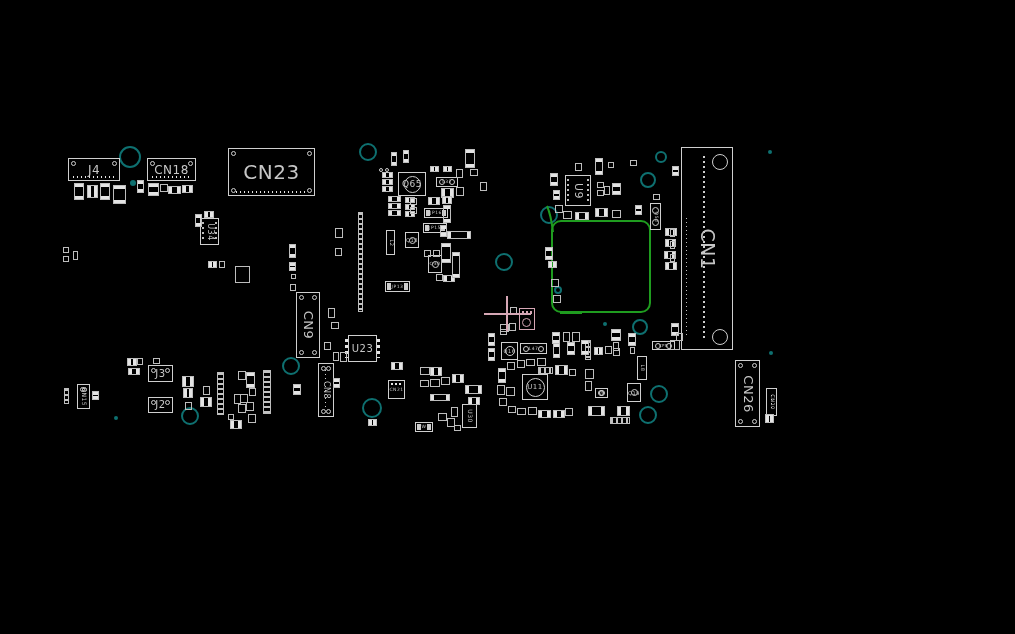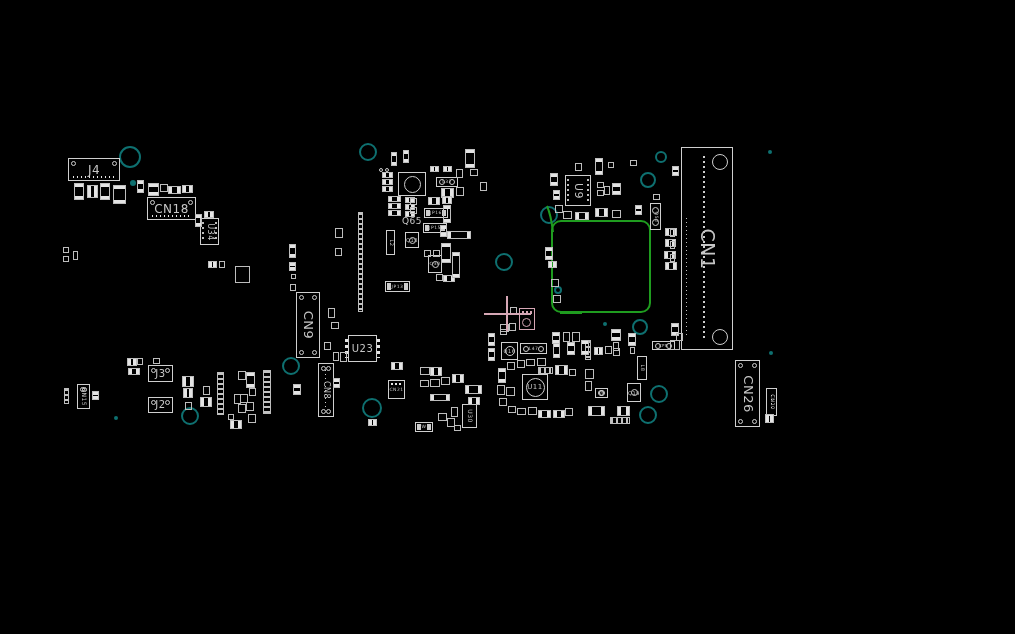--- a/index.html
+++ b/index.html
@@ -53,25 +53,33 @@
       <rect x="14" y="26" width="98" height="91" rx="9" fill="none" stroke="#1f9c1f" stroke-width="2"></rect>
       <path d="M 15 37 Q 13 20 9 11" fill="none" stroke="#1f9c1f" stroke-width="2"></path>
       <path d="M 22 118 h 22" fill="none" stroke="#1f9c1f" stroke-width="2"></path>
     </svg>
     <div class="comp" style="left: 68px; top: 158px; width: 52px; height: 23px;">
       <div class="cc" style="left: 2px; top: 2px; width: 5px; height: 5px; border: 1px solid rgb(207, 207, 207);"></div>
       <div class="cc" style="left: 43px; top: 2px; width: 5px; height: 5px; border: 1px solid rgb(207, 207, 207);"></div>
       <div style="position: absolute; left: 8%; right: 8%; bottom: 2px; height: 2px; background: repeating-linear-gradient(90deg, rgb(228, 228, 228) 0px, rgb(228, 228, 228) 1.5px, transparent 1.5px, transparent 4px);"></div>
       <div class="lbl" style="font-size: 12px;">J4</div>
     </div>
-    <div class="comp" style="left: 147px; top: 158px; width: 49px; height: 23px; margin-top: 39px;">
+    <div class="comp" style="left: 147px; top: 158px; width: 49px; height: 23px;">
       <div class="cc" style="left: 2px; top: 2px; width: 5px; height: 5px; border: 1px solid rgb(207, 207, 207);"></div>
       <div class="cc" style="left: 40px; top: 2px; width: 5px; height: 5px; border: 1px solid rgb(207, 207, 207);"></div>
       <div style="position: absolute; left: 8%; right: 8%; bottom: 2px; height: 2px; background: repeating-linear-gradient(90deg, rgb(228, 228, 228) 0px, rgb(228, 228, 228) 1.5px, transparent 1.5px, transparent 4px);"></div>
       <div class="lbl" style="font-size: 12px;">CN18</div>
+    </div>
+    <div class="comp" style="left: 228px; top: 148px; width: 87px; height: 48px;">
+      <div class="cc" style="left: 2px; top: 2px; width: 5px; height: 5px; border: 1px solid rgb(207, 207, 207);"></div>
+      <div class="cc" style="left: 78px; top: 2px; width: 5px; height: 5px; border: 1px solid rgb(207, 207, 207);"></div>
+      <div class="cc" style="left: 2px; top: 39px; width: 5px; height: 5px; border: 1px solid rgb(207, 207, 207);"></div>
+      <div class="cc" style="left: 78px; top: 39px; width: 5px; height: 5px; border: 1px solid rgb(207, 207, 207);"></div>
+      <div style="position: absolute; left: 8%; right: 8%; bottom: 2px; height: 2px; background: repeating-linear-gradient(90deg, rgb(228, 228, 228) 0px, rgb(228, 228, 228) 1.5px, transparent 1.5px, transparent 4px);"></div>
+      <div class="lbl" style="font-size: 20px;">CN23</div>
     </div>
     <div class="comp" style="left: 681px; top: 147px; width: 52px; height: 203px;">
       <div class="cc" style="left: 30px; top: 6px; width: 16px; height: 16px; border: 1.5px solid rgb(207, 207, 207);"></div>
       <div class="cc" style="left: 30px; top: 181px; width: 16px; height: 16px; border: 1.5px solid rgb(207, 207, 207);"></div>
       <div style="position: absolute; left: 42%; top: 8px; bottom: 8px; width: 1.5px; background: repeating-linear-gradient(rgb(207, 207, 207) 0px, rgb(207, 207, 207) 2px, transparent 2px, transparent 5px);"></div>
       <div style="position: absolute; left: 4px; top: 70px; bottom: 12px; width: 1px; background: repeating-linear-gradient(rgb(189, 189, 189) 0px, rgb(189, 189, 189) 1.5px, transparent 1.5px, transparent 4px);"></div>
       <div class="lbl rot" style="font-size: 19px;">CN1</div>
     </div>
     <div class="comp" style="left: 296px; top: 292px; width: 24px; height: 66px;">
       <div class="cc" style="left: 2px; top: 2px; width: 5px; height: 5px; border: 1px solid rgb(207, 207, 207);"></div>
@@ -125,21 +133,21 @@
     </div>
     <div class="comp" style="left: 522px; top: 374px; width: 26px; height: 26px;">
       <div class="cc" style="left: 2.5px; top: 2.5px; width: 19px; height: 19px; border: 1px solid rgb(207, 207, 207);"></div>
       <div class="lbl" style="font-size: 7px;">U11</div>
     </div>
     <div class="comp" style="left: 462px; top: 404px; width: 15px; height: 24px;">
       <div class="lbl rot" style="font-size: 6px;">U30</div>
     </div>
     <div class="comp" style="left: 398px; top: 172px; width: 28px; height: 24px;">
       <div class="cc" style="left: 4.5px; top: 2.5px; width: 17px; height: 17px; border: 1px solid rgb(207, 207, 207);"></div>
-      <div class="lbl" style="font-size: 9px; margin-top: 37px;">Q65</div>
+      <div class="lbl" style="font-size: 9px;">Q65</div>
     </div>
     <div class="comp" style="left: 501px; top: 342px; width: 17px; height: 18px;">
       <div class="cc" style="left: 2.5px; top: 3px; width: 10px; height: 10px; border: 1px solid rgb(207, 207, 207);"></div>
       <div class="lbl" style="font-size: 5px;">Q16</div>
     </div>
     <div class="comp" style="left: 627px; top: 383px; width: 14px; height: 19px;">
       <div class="cc" style="left: 2.5px; top: 5px; width: 7px; height: 7px; border: 1px solid rgb(207, 207, 207);"></div>
       <div class="lbl" style="font-size: 5px;">Q19</div>
     </div>
     <div class="comp" style="left: 428px; top: 255px; width: 14px; height: 18px;">

